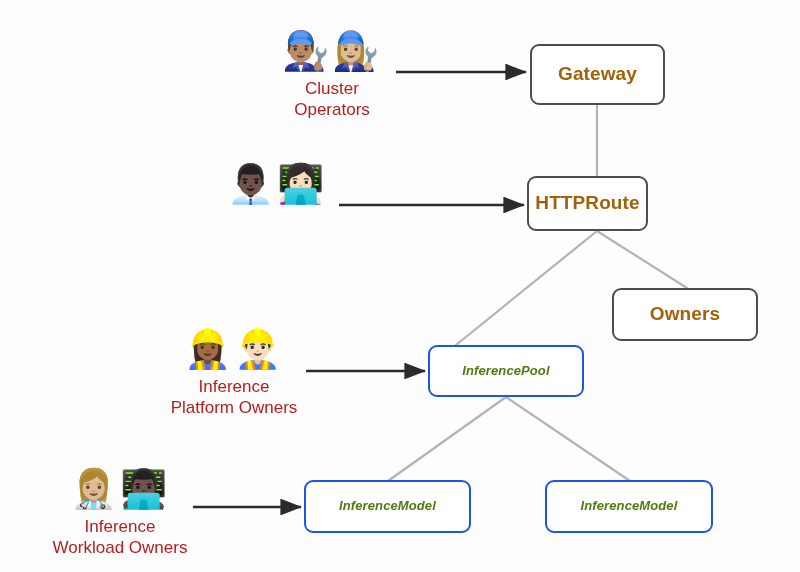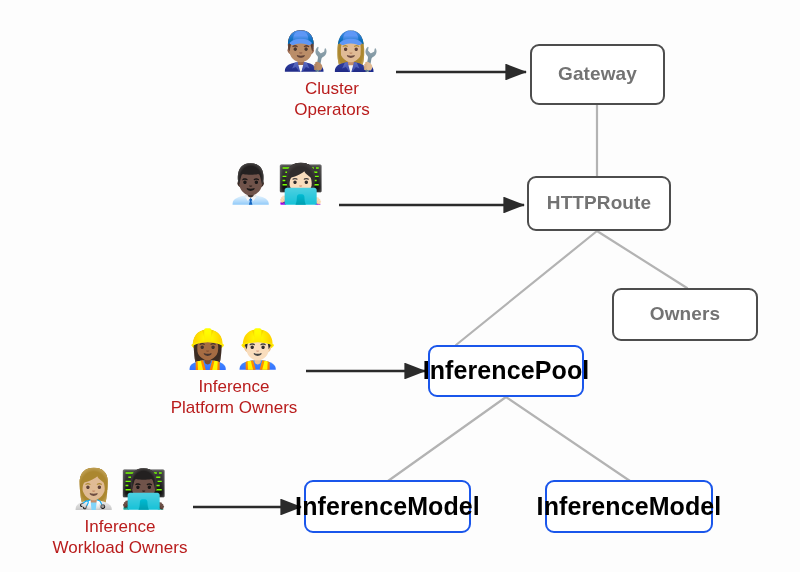--- a/index.html
+++ b/index.html
@@ -38,29 +38,30 @@
     line-height: 1.1;
   }
   .node .node-label {
     font-weight: bold;
     letter-spacing: 0.1px;
   }
   .node.std {
     border: 2px solid #4d4d4d;
   }
   .node.std .node-label {
-    color: #737373;
+    color: #a16207;
     font-size: 19px;
   }
   .node.blue {
     border: 2.5px solid #1a56eb;
   }
   .node.blue .node-label {
-    color: #000000;
-    font-size: 25px;
+    color: #4d7c0f;
+    font-size: 13px;
+    font-style: italic;
   }
 
   
   .persona {
     position: absolute;
     display: flex;
     flex-direction: column;
     align-items: center;
     width: 220px;
   }
@@ -112,21 +113,21 @@
       <line x1="339" y1="205" x2="524" y2="205"></line>
       <line x1="306" y1="371" x2="425" y2="371"></line>
       <line x1="193" y1="507" x2="301" y2="507"></line>
     </g>
   </svg>
 
   <div class="node std" style="left:530px; top:44px; width:135px; height:61px;">
     <span class="node-label">Gateway</span>
   </div>
 
-  <div class="node std" style="left:527px; top:176px; width:144px; height:55px;">
+  <div class="node std" style="left:527px; top:176px; width:121px; height:55px;">
     <span class="node-label">HTTPRoute</span>
   </div>
 
   <div class="node std" style="left:612px; top:288px; width:146px; height:53px;">
     <span class="node-label">Owners</span>
   </div>
 
   <div class="node blue" style="left:428px; top:345px; width:156px; height:52px;">
     <span class="node-label">InferencePool</span>
   </div>

